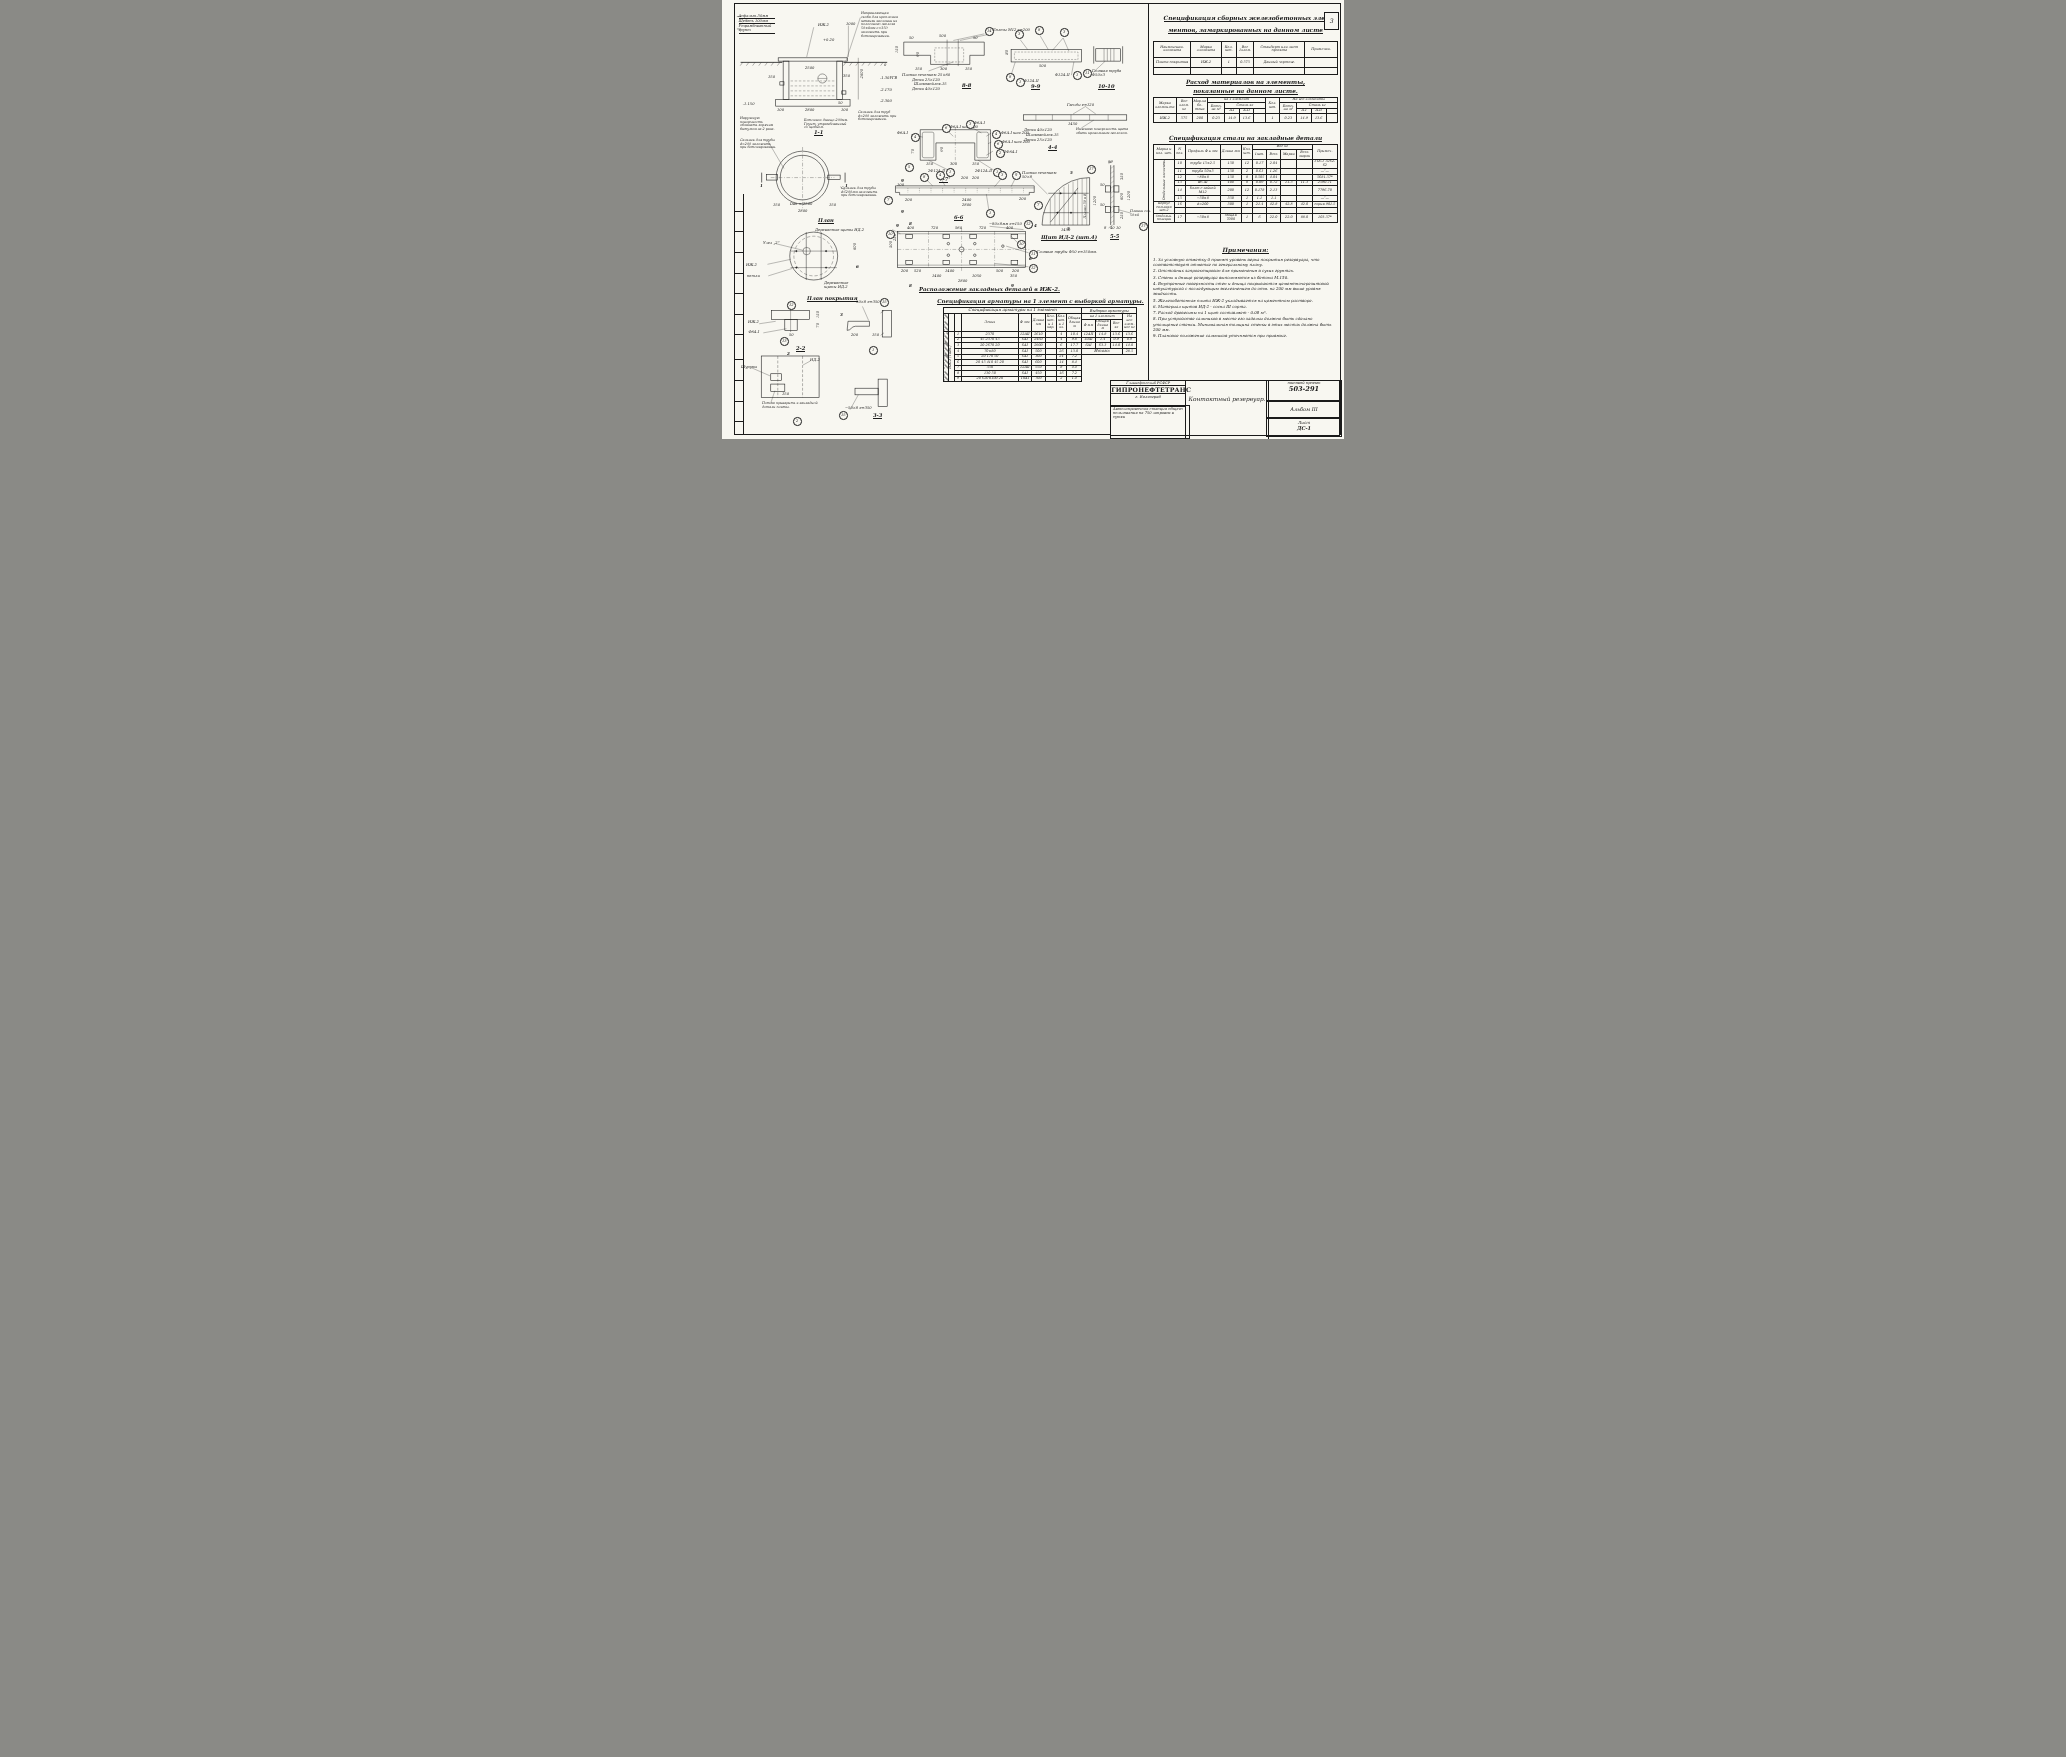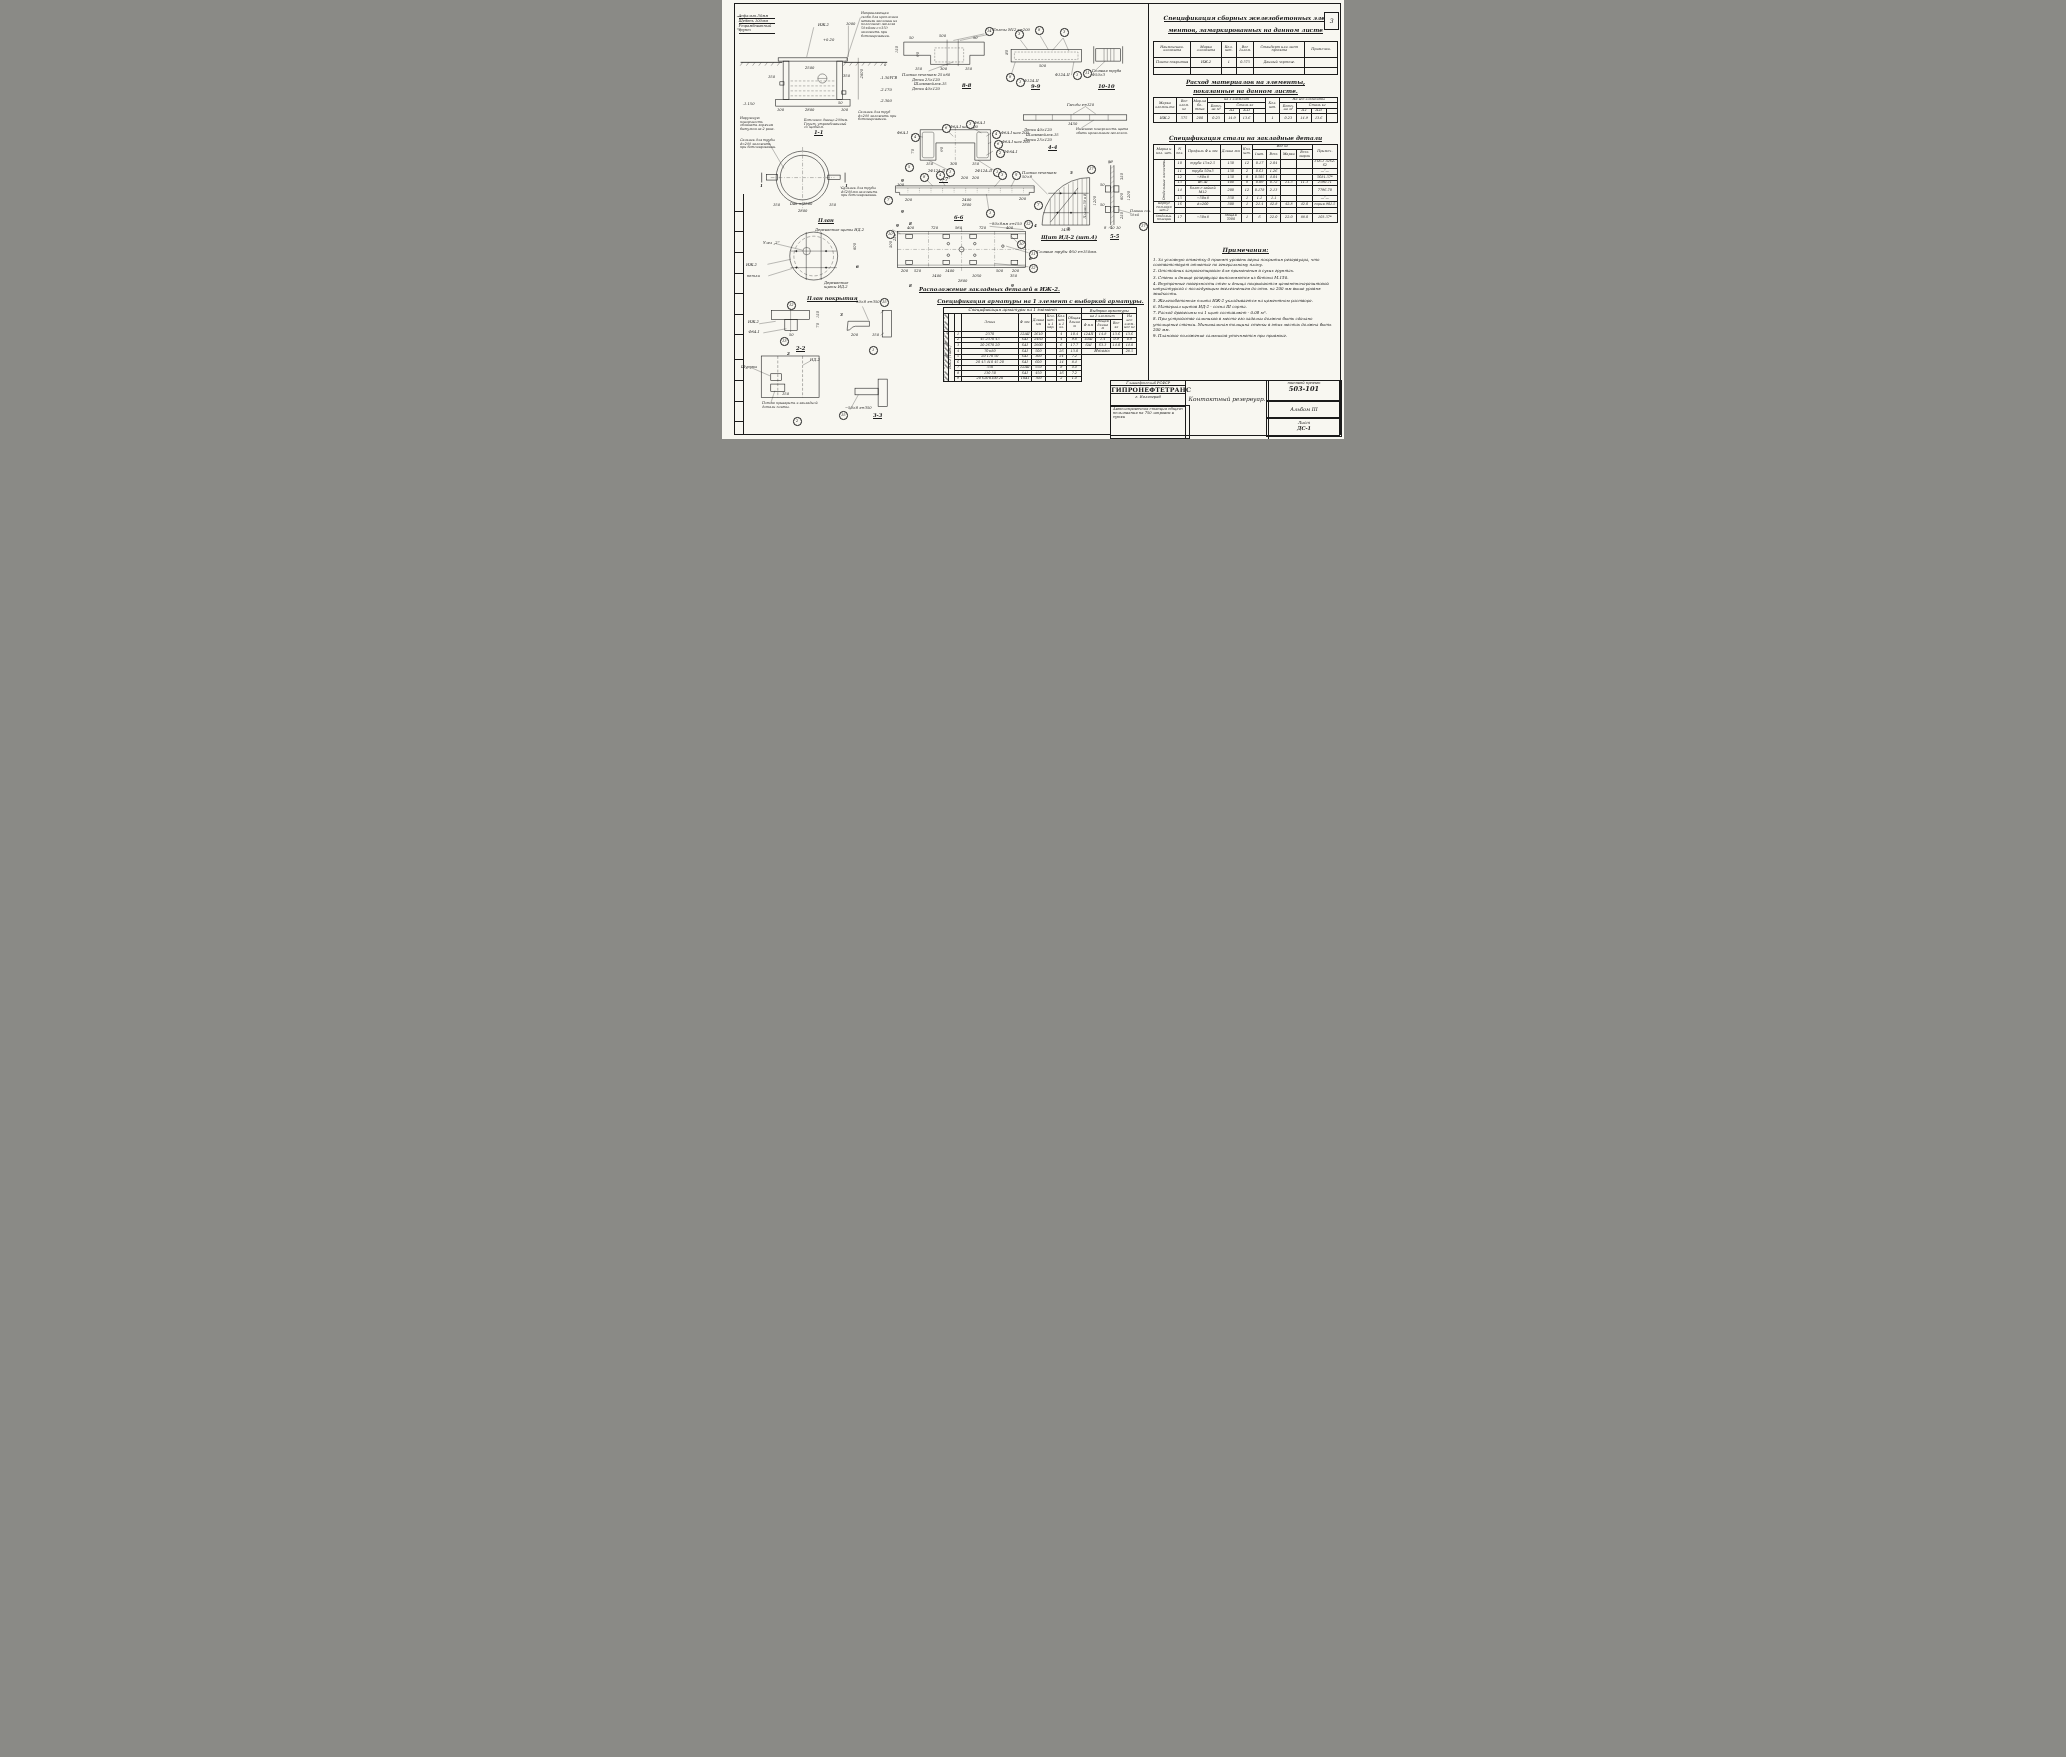--- a/index.html
+++ b/index.html
@@ -848,21 +848,21 @@
   <div class="tb" style="left:388px;top:380px;width:228px;height:54px">
     <div class="tbcell" style="left:-0.8px;top:-0.8px;width:74px;height:25px;border-width:0.8px">
       <div style="font-size:3.5px;border-bottom:0.4px solid #1b1b1b">Главнефтеснаб РСФСР</div>
       <div style="font-size:6.2px;font-weight:bold;font-style:normal;letter-spacing:0.2px">ГИПРОНЕФТЕТРАНС</div>
       <div style="font-size:3.9px;border-top:0.4px solid #1b1b1b">г. Волгоград</div>
     </div>
     <div class="tbcell wr" style="left:-0.8px;top:24px;width:74px;height:30px;border-width:0.8px;font-size:3.7px;padding:1.2px 1.7px;text-align:left">Автозаправочная станция общего пользования на 750 заправок в сутки</div>
     <div class="tbcell" style="left:74px;top:-0.8px;width:82px;height:55px;border-width:0.8px;font-size:5.8px;line-height:1.6;padding-top:14px">Контактный резервуар.</div>
     <div class="tbcell" style="left:155px;top:-0.8px;width:74px;height:20px;border-width:0.8px">
       <div style="font-size:3.7px">типовой проект</div>
-      <div style="font-size:6.6px;font-weight:bold">503-101</div>
+      <div style="font-size:6.6px;font-weight:bold">503-291</div>
     </div>
     <div class="tbcell" style="left:155px;top:19px;width:74px;height:17.4px;border-width:0.8px;font-size:5px;line-height:16.5px">Альбом III</div>
     <div class="tbcell" style="left:155px;top:36px;width:74px;height:18px;border-width:0.8px">
       <div style="font-size:4.1px;padding-top:1.7px">Лист</div>
       <div style="font-size:5px;font-weight:bold">ДС-1</div>
     </div>
   </div>
 
 </div>
 

